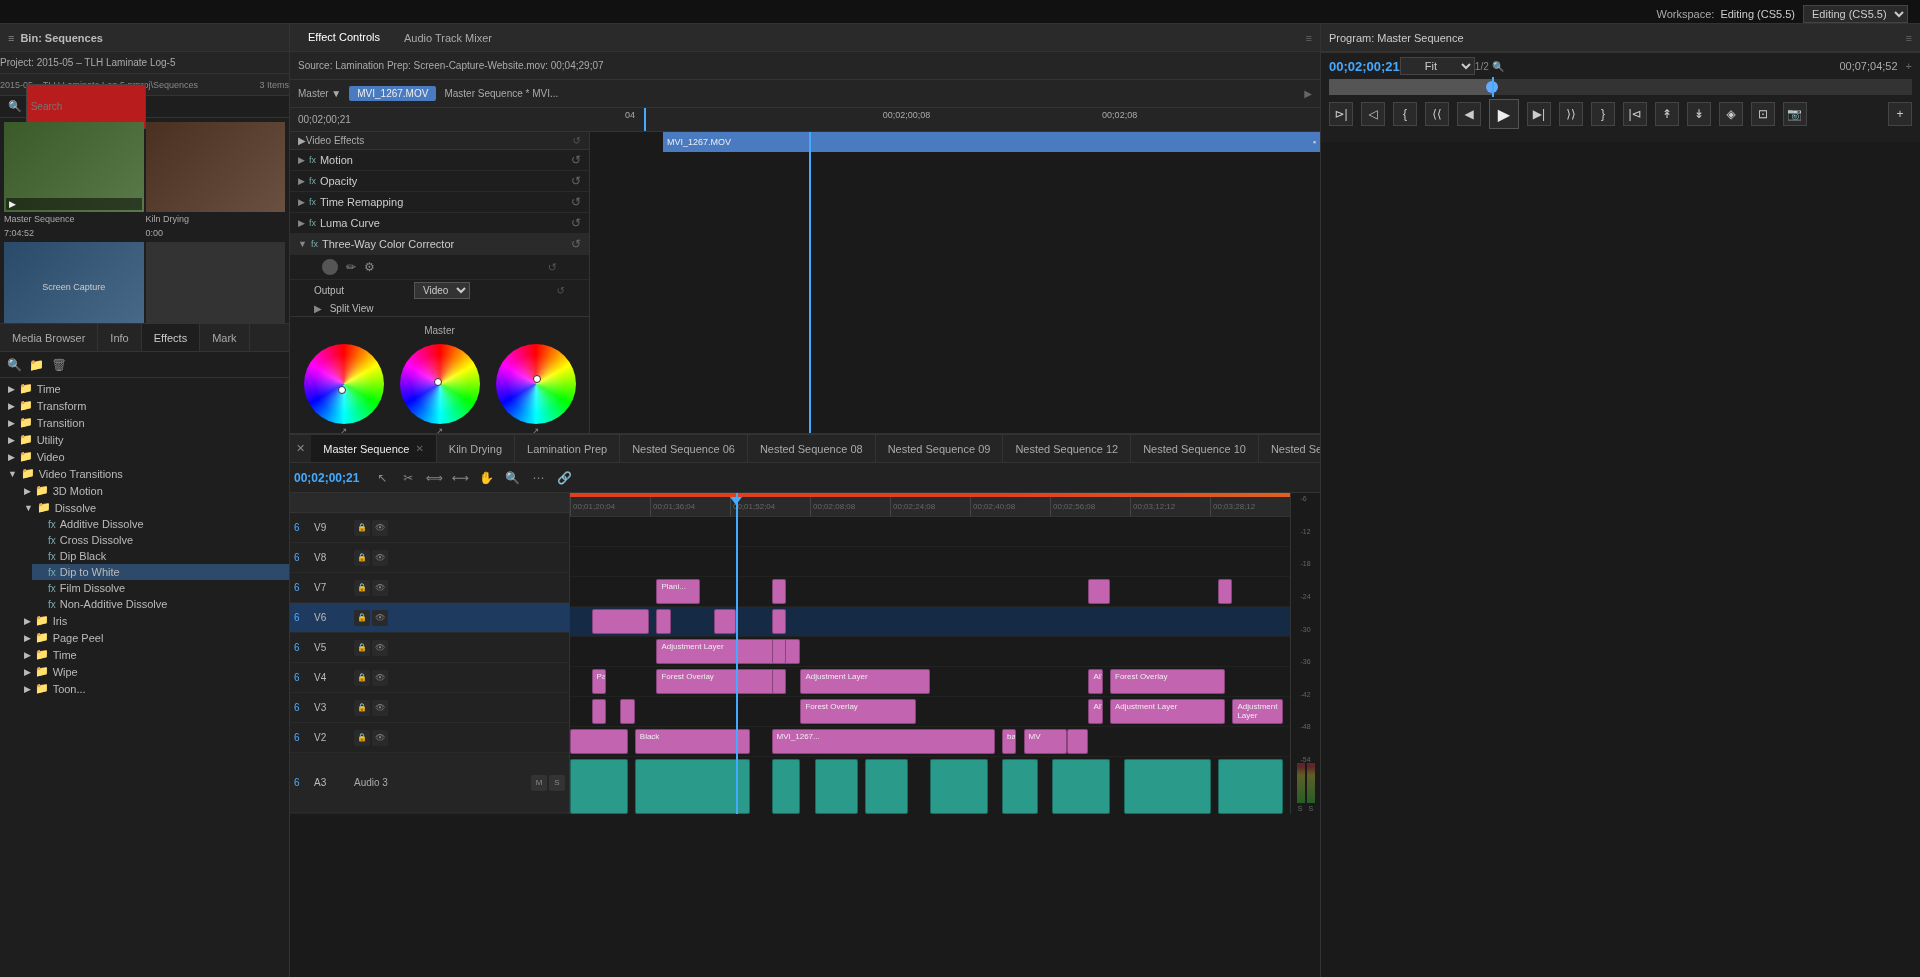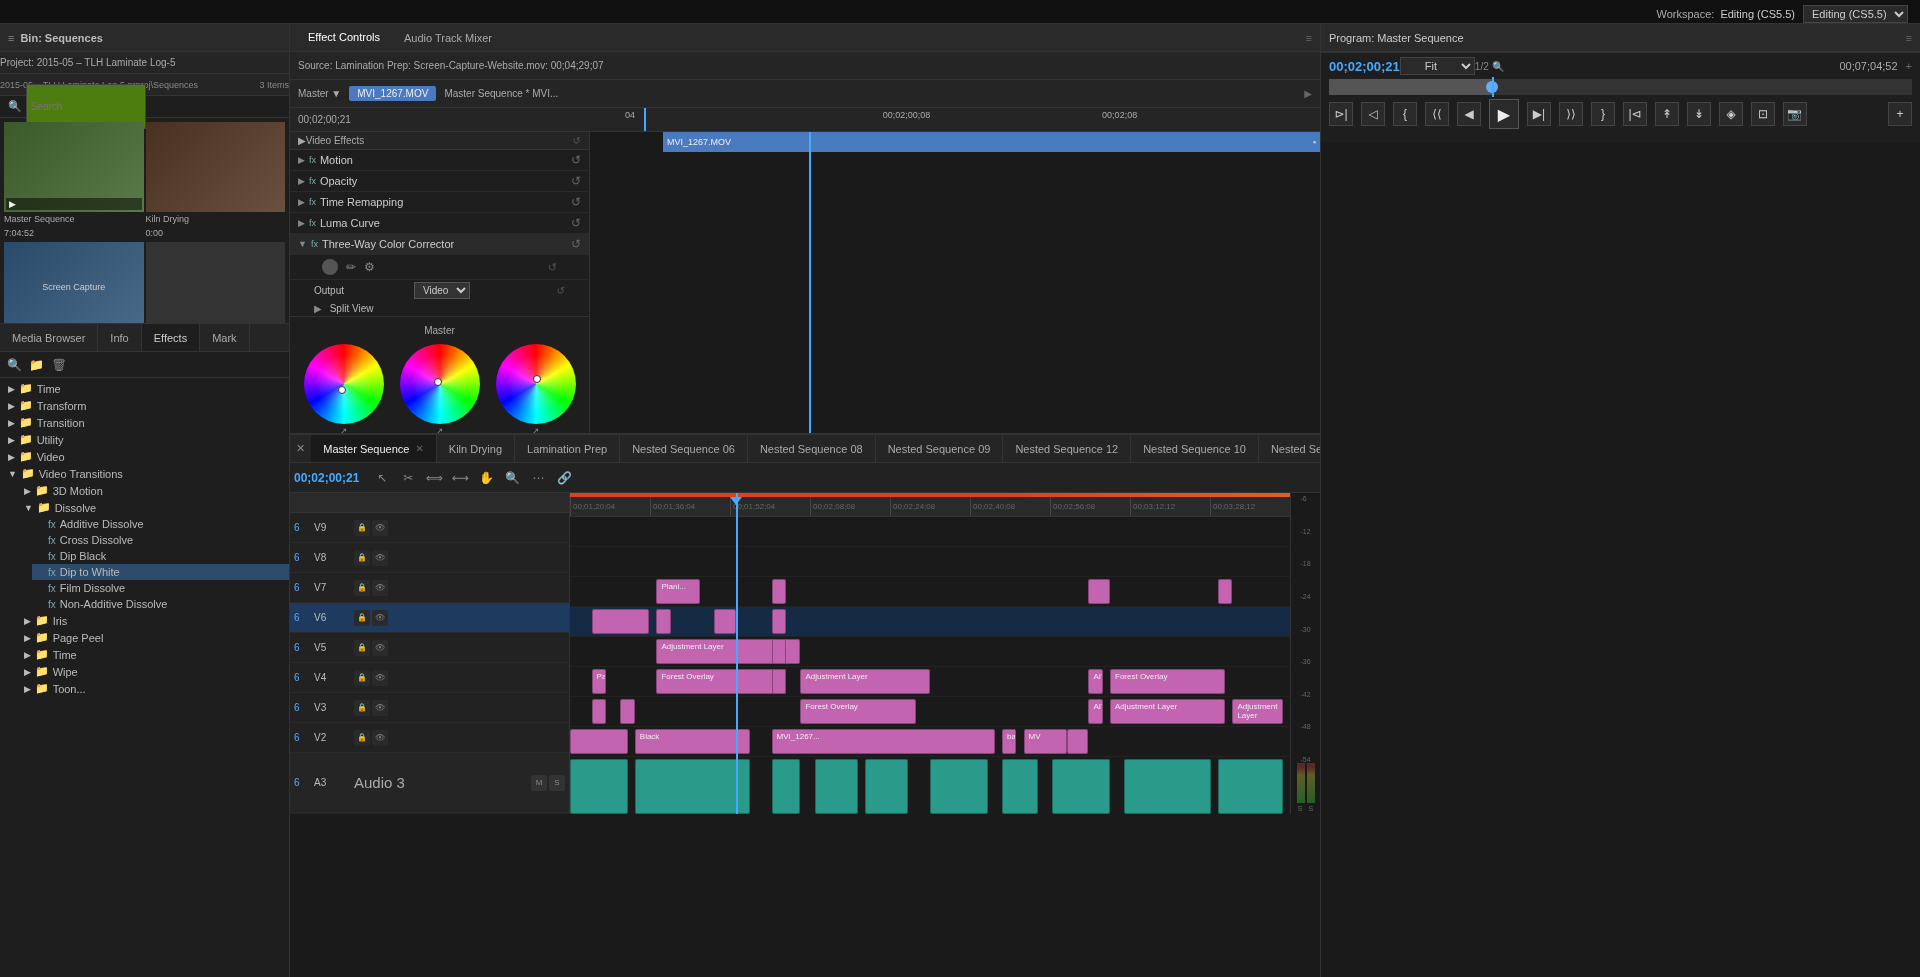--- a/index.html
+++ b/index.html
@@ -86,21 +86,21 @@
 
     .bin-search-bar {
       height: 22px;
       background: #1e1e1e;
       display: flex;
       align-items: center;
       padding: 0 8px;
       border-bottom: 1px solid #333;
     }
     .bin-search-bar input {
-      background: #4d7c0f;
+      background: #b91c1c;
       border: 1px solid #444;
       color: #ccc;
       font-size: 10px;
       padding: 16px 4px;
       width: 120px;
     }
 
     .bin-thumbnails {
       display: grid;
       grid-template-columns: 1fr 1fr;
@@ -1150,21 +1150,21 @@
             <span class="track-name">V2</span>
             <div class="track-icons">
               <div class="track-icon lock">🔒</div>
               <div class="track-icon eye">👁</div>
             </div>
           </div>
 
           <div class="track-header-row tall" style="background:#252525;">
             <span class="track-number">6</span>
             <span class="track-name">A3</span>
-            <span style="font-size:15px;color:#aaa;">Audio 3</span>
+            <span style="font-size:10px;color:#aaa;">Audio 3</span>
             <div style="display:flex;gap:2px;margin-left:auto;">
               <div class="track-icon" style="font-size:8px;">M</div>
               <div class="track-icon" style="font-size:8px;">S</div>
             </div>
           </div>
 
           <div class="track-header-row tall" style="background:#252525;">
             
             
             

